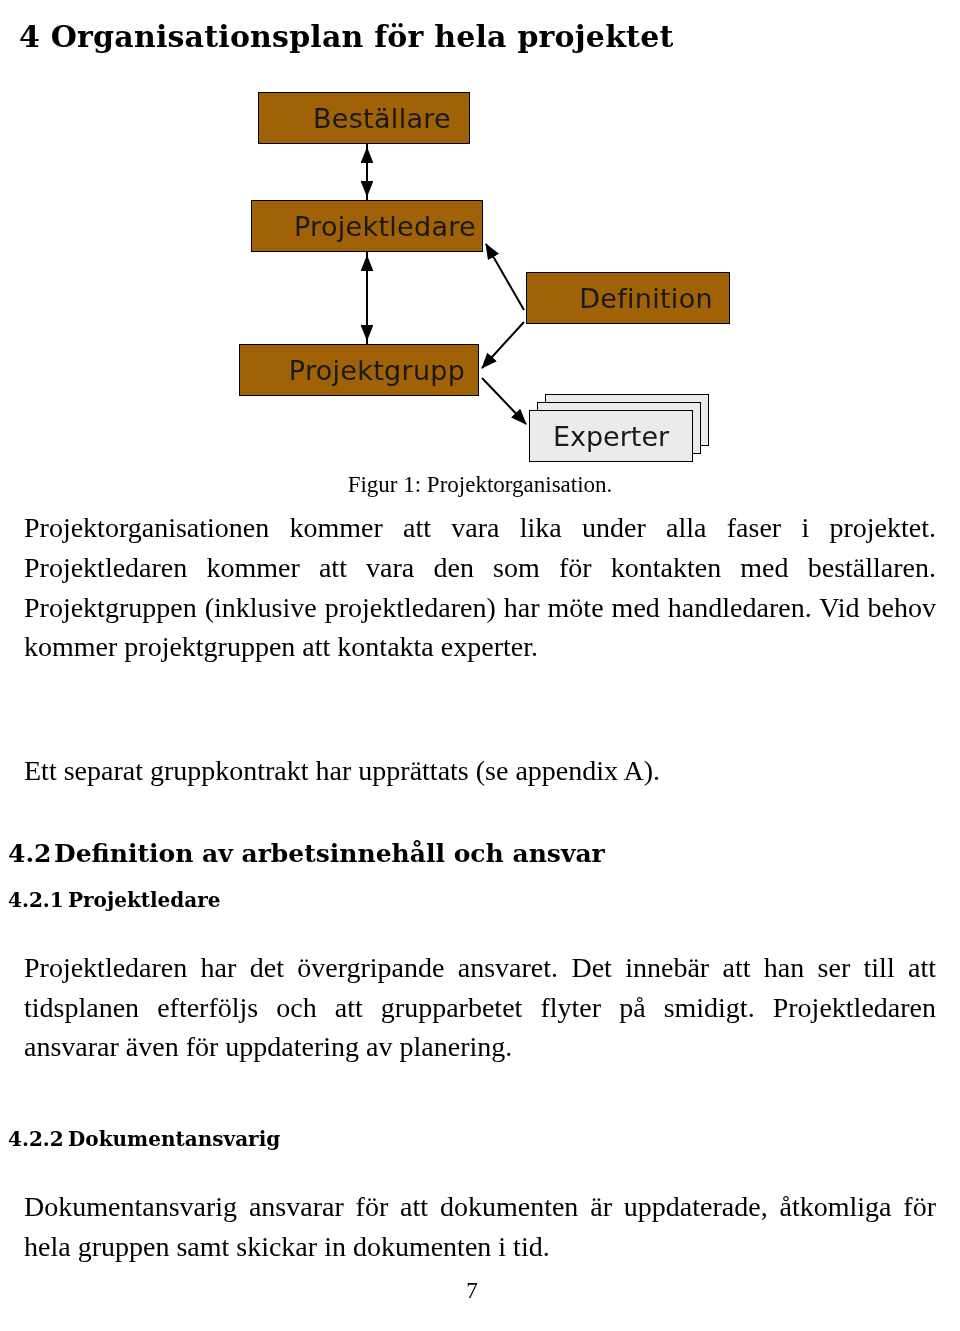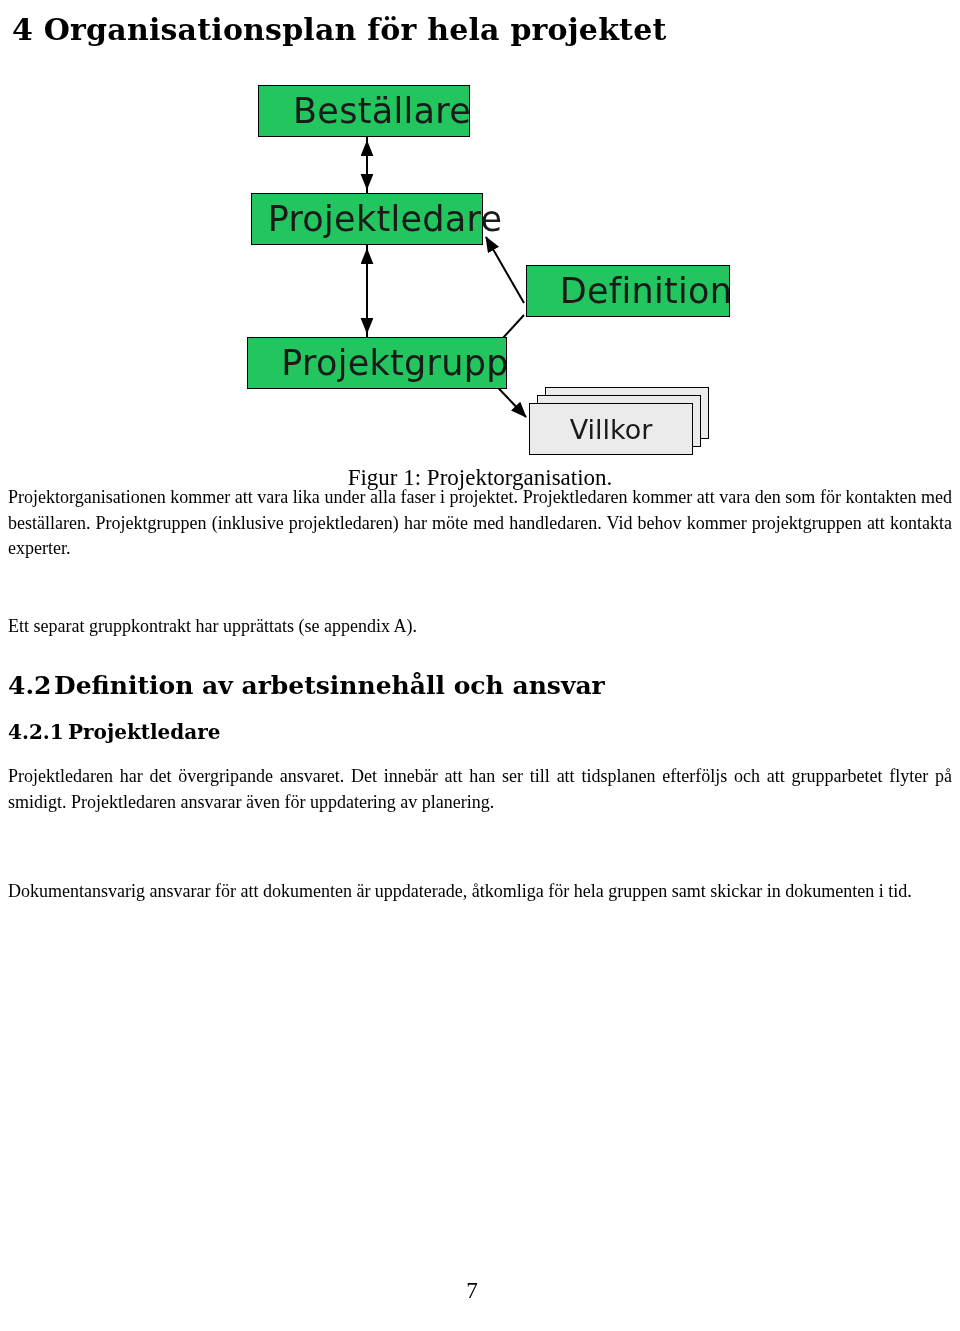--- a/index.html
+++ b/index.html
@@ -25,57 +25,57 @@
     position: absolute;
     left: 8px;
     top: 0;
     width: 944px;
   }
 
   h1.sec-title {
     font-family: "DejaVu Serif", serif;
     font-weight: bold;
     font-size: 30px;
-    margin: 4px;
+    margin: 11px;
     padding: 8px 0 0 0;
     letter-spacing: 0.2px;
   }
 
   
   .figure {
     position: relative;
     width: 944px;
     height: 420px;
     margin-top: 18px;
   }
   .diagram {
     position: absolute;
     left: 0;
     top: 0;
     width: 944px;
     height: 400px;
   }
   .node {
     position: absolute;
-    background: #22c55e;
+    background: #a16207;
     border: 1px solid #000000;
     box-sizing: border-box;
     font-family: "DejaVu Sans", sans-serif;
-    font-size: 35px;
+    font-size: 27px;
     color: #1a1a1a;
     display: flex;
     align-items: center;
     justify-content: center;
     letter-spacing: 0.3px;
     padding-left: 36px;
   }
   .node-bestallare { left: 250px; top: 20px;  width: 212px; height: 52px; }
   .node-projektledare { left: 243px; top: 128px; width: 232px; height: 52px; }
   .node-handledare { left: 518px; top: 200px; width: 204px; height: 52px; }
-  .node-projektgrupp { left: 239px; top: 272px; width: 260px; height: 52px; }
+  .node-projektgrupp { left: 231px; top: 272px; width: 240px; height: 52px; }
 
   .experter-stack {
     position: absolute;
     left: 521px;
     top: 322px;
     width: 180px;
     height: 70px;
   }
   .experter-stack .sheet {
     position: absolute;
@@ -101,23 +101,23 @@
     position: absolute;
     left: 0;
     top: 400px;
     width: 944px;
     text-align: center;
     font-size: 23px;
   }
 
   
   p.body {
-    font-size: 18px;
+    font-size: 28px;
     line-height: 1.42;
-    margin: 0;
+    margin: 16px;
     text-align: justify;
     text-justify: inter-word;
   }
 
   h2.sub {
     font-family: "DejaVu Serif", serif;
     font-weight: bold;
     font-size: 25px;
     margin: 0;
     padding: 0;
@@ -189,21 +189,21 @@
         </svg>
 
         <div class="node node-bestallare">Beställare</div>
         <div class="node node-projektledare">Projektledare</div>
         <div class="node node-handledare">Definition</div>
         <div class="node node-projektgrupp">Projektgrupp</div>
 
         <div class="experter-stack">
           <div class="sheet s3"></div>
           <div class="sheet s2"></div>
-          <div class="sheet s1">Villkor</div>
+          <div class="sheet s1">Experter</div>
         </div>
       </div>
 
       <div class="figcaption">Figur 1: Projektorganisation.</div>
     </div>
 
     <p class="body">Projektorganisationen kommer att vara lika under alla faser i projektet. Projektledaren kommer att vara den som för kontakten med beställaren. Projektgruppen (inklusive projektledaren) har möte med handledaren. Vid behov kommer projektgruppen att kontakta experter.</p>
 
     <div class="gap-32"></div>
 
@@ -223,20 +223,23 @@
     <h3 class="subsub">
       <span class="num h3-num">4.2.1</span><span>Projektledare</span>
     </h3>
 
     <div class="gap-20"></div>
 
     <p class="body">Projektledaren har det övergripande ansvaret. Det innebär att han ser till att tidsplanen efterföljs och att grupparbetet flyter på smidigt. Projektledaren ansvarar även för uppdatering av planering.</p>
 
     <div class="gap-44"></div>
 
+    <h3 class="subsub">
+      <span class="num h3-num">4.2.2</span><span>Dokumentansvarig</span>
+    </h3>
 
     <div class="gap-20"></div>
 
     <p class="body">Dokumentansvarig ansvarar för att dokumenten är uppdaterade, åtkomliga för hela gruppen samt skickar in dokumenten i tid.</p>
 
   </div>
 
   <div class="pagenum">7</div>
 </div>
 

